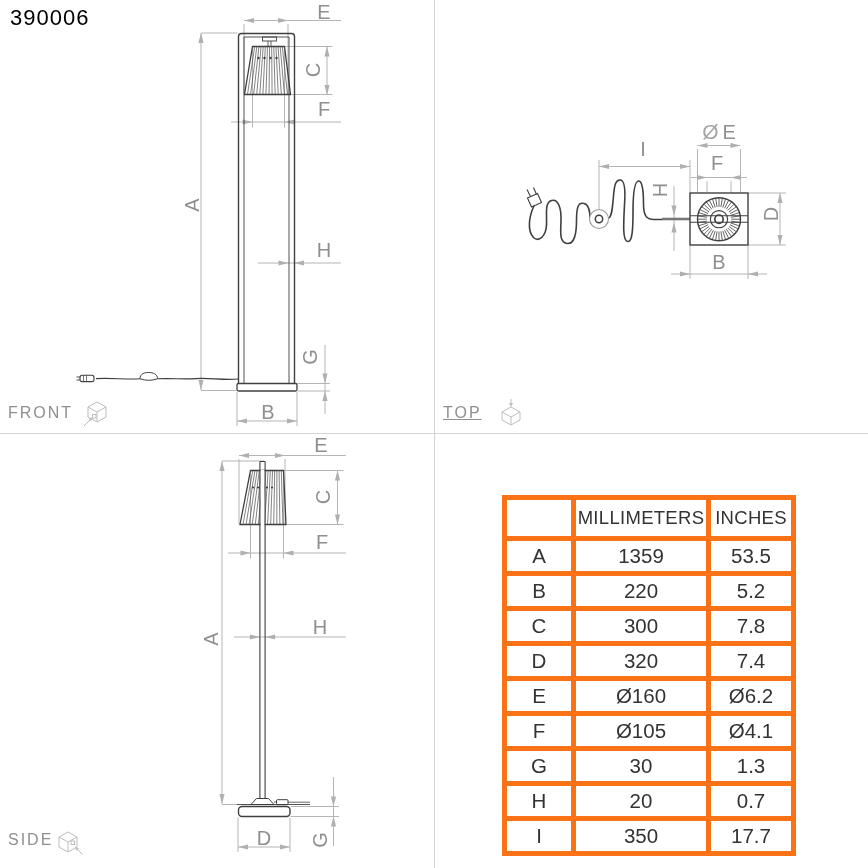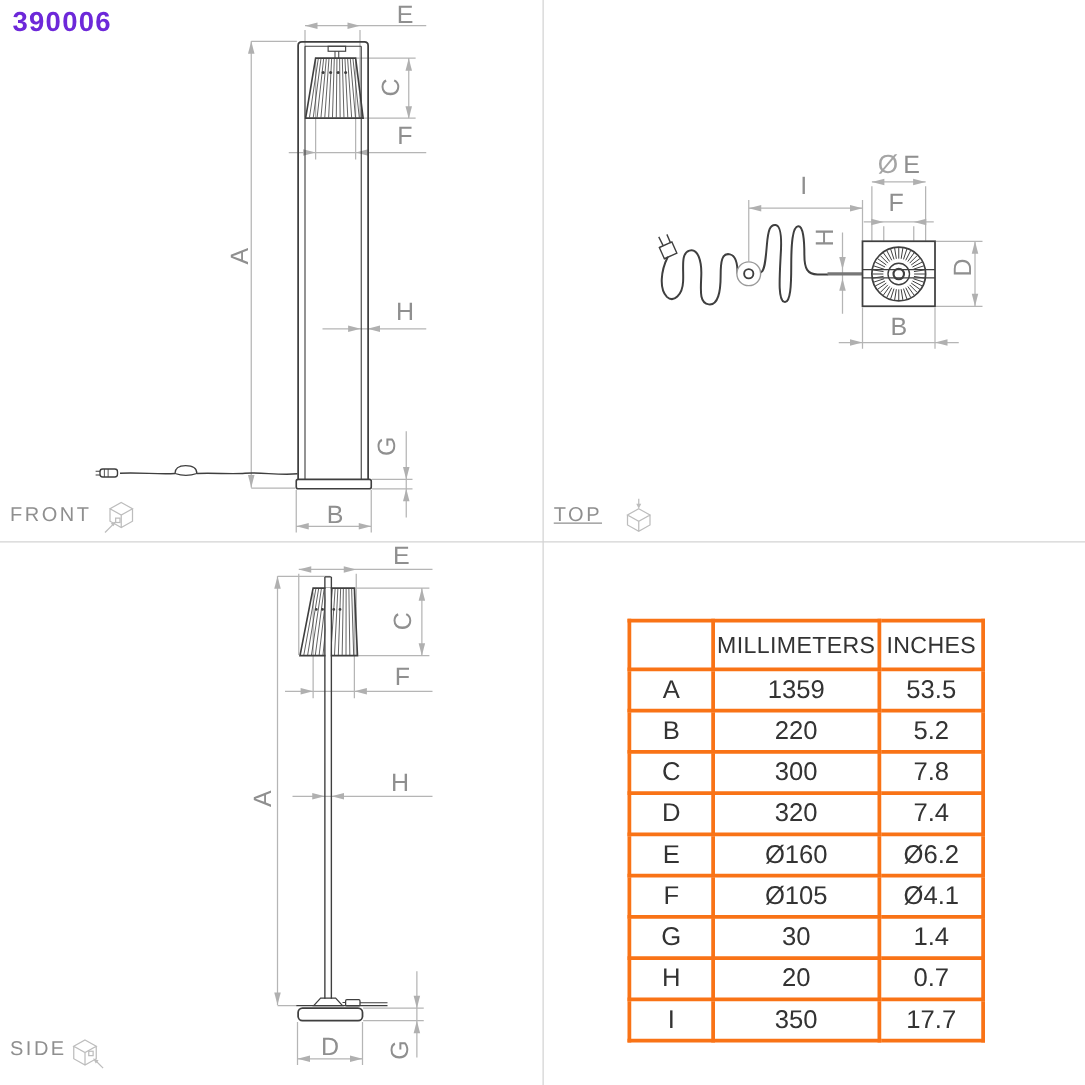--- a/index.html
+++ b/index.html
@@ -1,37 +1,37 @@
 <!DOCTYPE html>
 <html><head>
 <meta charset="utf-8">
 <style>
   html,body{margin:0;padding:0;background:#ffffff;}
   #page{position:relative;width:868px;height:868px;background:#ffffff;overflow:hidden;
         font-family:"Liberation Sans",sans-serif;}
   .divider-h{position:absolute;left:0;top:433px;width:868px;height:1px;background:#d4d4d4;}
   .divider-v{position:absolute;left:434px;top:0;width:1px;height:868px;background:#d4d4d4;}
-  .product-code{position:absolute;left:10px;top:5px;font-size:22px;color:#6d28d9;letter-spacing:1px;font-weight:bold;}
+  .product-code{position:absolute;left:10px;top:5px;font-size:22px;color:#000000;letter-spacing:1px;}
   .view-label{position:absolute;font-size:16px;color:#8f8f8f;letter-spacing:2px;}
   .view-cube{position:absolute;width:30px;height:30px;}
   .view-cube svg{display:block;}
   .view-cube path,.view-cube line,.view-cube rect{fill:none;stroke:#bdbdbd;stroke-width:1;}
   .view-cube polygon{fill:#bdbdbd;stroke:none;}
   .dim-label{position:absolute;width:28px;height:24px;display:flex;align-items:center;
              justify-content:center;font-size:20px;color:#8f8f8f;}
   .dim-label.rot{transform:rotate(-90deg);}
   .dim-label .dia{color:#a5a5a5;font-size:21px;margin-right:4px;}
   svg.view{position:absolute;}
   .dimline{stroke:#b5b5b5;stroke-width:1;fill:none;}
   .arrow{fill:#b0b0b0;stroke:none;}
   .draw{stroke:#3f3f3f;fill:none;}
   g[data-pleats] line{stroke:#3f3f3f;stroke-width:0.65;}
   g[data-radial] line{stroke:#3f3f3f;stroke-width:0.8;}
   table.dim-table{position:absolute;left:502px;top:495px;border-collapse:collapse;table-layout:fixed;}
-  table.dim-table td{border:3px solid #f97316;text-align:center;vertical-align:middle;
+  table.dim-table td{border:5px solid #f97316;text-align:center;vertical-align:middle;
                      color:#333333;padding:0;background:#ffffff;}
   table.dim-table tr.hdr td{height:36px;font-size:18.5px;letter-spacing:0.3px;}
   table.dim-table tr.val td{height:30px;font-size:20.5px;}
   .c1{width:64px;} .c2{width:130px;} .c3{width:80px;}
 </style>
 </head>
 <body>
 
 <div id="page">
 
@@ -348,21 +348,21 @@
       <td>Ø6.2</td>
     </tr>
     <tr class="val">
       <td>F</td>
       <td>Ø105</td>
       <td>Ø4.1</td>
     </tr>
     <tr class="val">
       <td>G</td>
       <td>30</td>
-      <td>1.4</td>
+      <td>1.3</td>
     </tr>
     <tr class="val">
       <td>H</td>
       <td>20</td>
       <td>0.7</td>
     </tr>
     <tr class="val">
       <td>I</td>
       <td>350</td>
       <td>17.7</td>

